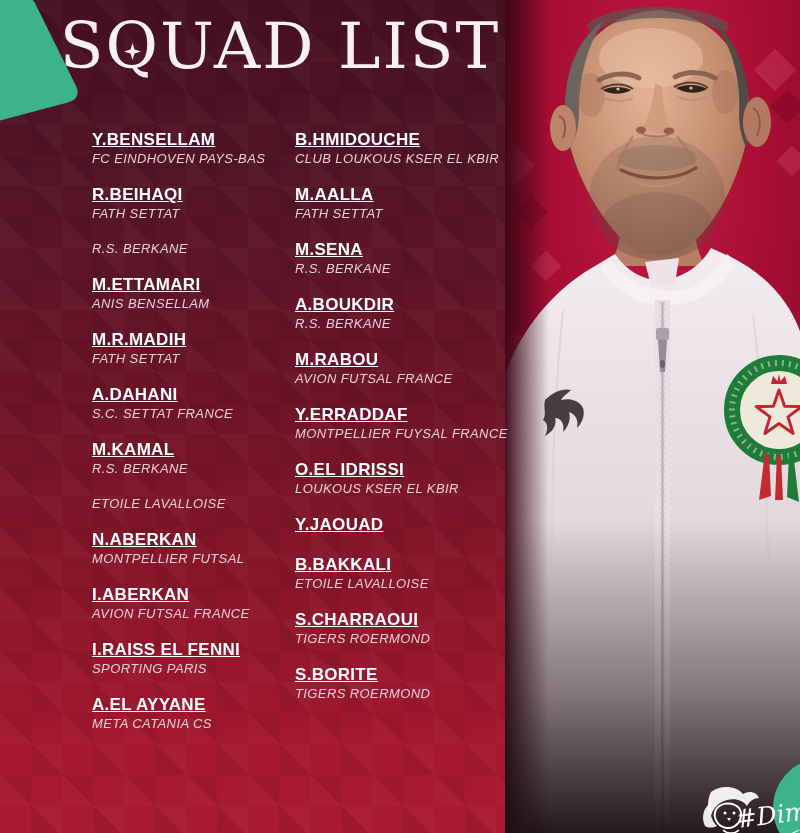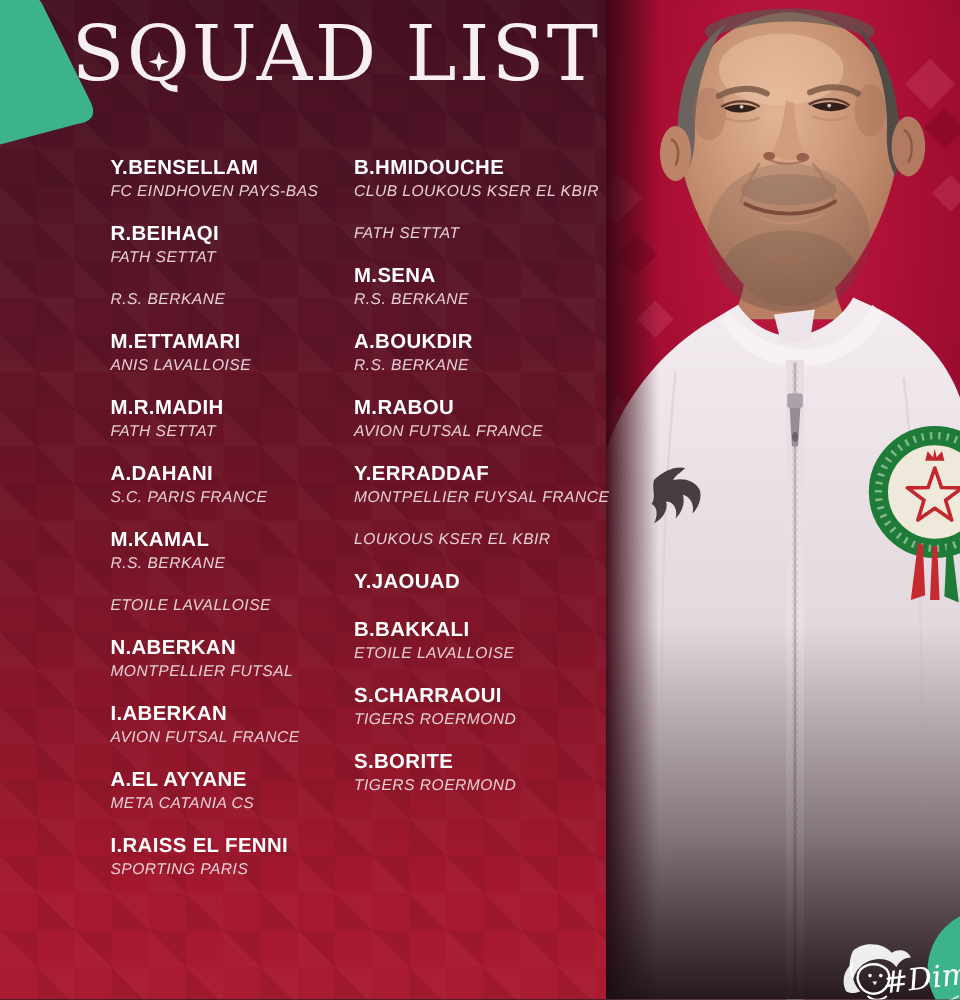--- a/index.html
+++ b/index.html
@@ -29,21 +29,21 @@
   .subtitle{
     margin-top:13px;color:#e7d4d8;font-size:12.5px;font-weight:bold;
     letter-spacing:3.5px;white-space:nowrap;
   }
   .columns{display:flex;margin:52px 0 0 92px;}
   .col{width:203px;display:flex;flex-direction:column;}
   .col + .col{width:210px;}
   .entry{margin-bottom:20px;}
   .pname{
     color:#ffffff;font-weight:bold;font-size:17px;line-height:20px;
-    letter-spacing:.3px;white-space:nowrap;
+    letter-spacing:.3px;white-space:nowrap;text-decoration:underline;
   }
   .pclub{
     color:#e7d0d5;font-weight:normal;font-style:italic;font-size:13px;
     line-height:13px;margin-top:2px;letter-spacing:.4px;white-space:nowrap;
   }
   .photo-panel{position:absolute;left:505px;top:0;width:295px;height:833px;z-index:2;}
 </style>
 </head>
 <body>
 
@@ -72,31 +72,31 @@
             <div class="pname">R.BEIHAQI</div>
             <div class="pclub">FATH SETTAT</div>
           </div>
 
           <div class="entry">
             <div class="pclub">R.S. BERKANE</div>
           </div>
 
           <div class="entry">
             <div class="pname">M.ETTAMARI</div>
-            <div class="pclub">ANIS LAVALLOISE</div>
+            <div class="pclub">ANIS BENSELLAM</div>
           </div>
 
           <div class="entry">
             <div class="pname">M.R.MADIH</div>
             <div class="pclub">FATH SETTAT</div>
           </div>
 
           <div class="entry">
             <div class="pname">A.DAHANI</div>
-            <div class="pclub">S.C. PARIS FRANCE</div>
+            <div class="pclub">S.C. SETTAT FRANCE</div>
           </div>
 
           <div class="entry">
             <div class="pname">M.KAMAL</div>
             <div class="pclub">R.S. BERKANE</div>
           </div>
 
           <div class="entry">
             <div class="pclub">ETOILE LAVALLOISE</div>
           </div>
@@ -105,37 +105,38 @@
             <div class="pname">N.ABERKAN</div>
             <div class="pclub">MONTPELLIER FUTSAL</div>
           </div>
 
           <div class="entry">
             <div class="pname">I.ABERKAN</div>
             <div class="pclub">AVION FUTSAL FRANCE</div>
           </div>
 
           <div class="entry">
+            <div class="pname">I.RAISS EL FENNI</div>
+            <div class="pclub">SPORTING PARIS</div>
+          </div>
+
+          <div class="entry">
             <div class="pname">A.EL AYYANE</div>
             <div class="pclub">META CATANIA CS</div>
           </div>
-
-          <div class="entry">
-            <div class="pname">I.RAISS EL FENNI</div>
-            <div class="pclub">SPORTING PARIS</div>
-          </div>
         </div>
       <div class="col">
 
           <div class="entry">
             <div class="pname">B.HMIDOUCHE</div>
             <div class="pclub">CLUB LOUKOUS KSER EL KBIR</div>
           </div>
 
           <div class="entry">
+            <div class="pname">M.AALLA</div>
             <div class="pclub">FATH SETTAT</div>
           </div>
 
           <div class="entry">
             <div class="pname">M.SENA</div>
             <div class="pclub">R.S. BERKANE</div>
           </div>
 
           <div class="entry">
             <div class="pname">A.BOUKDIR</div>
@@ -146,20 +147,21 @@
             <div class="pname">M.RABOU</div>
             <div class="pclub">AVION FUTSAL FRANCE</div>
           </div>
 
           <div class="entry">
             <div class="pname">Y.ERRADDAF</div>
             <div class="pclub">MONTPELLIER FUYSAL FRANCE</div>
           </div>
 
           <div class="entry">
+            <div class="pname">O.EL IDRISSI</div>
             <div class="pclub">LOUKOUS KSER EL KBIR</div>
           </div>
 
           <div class="entry">
             <div class="pname">Y.JAOUAD</div>
           </div>
 
           <div class="entry">
             <div class="pname">B.BAKKALI</div>
             <div class="pclub">ETOILE LAVALLOISE</div>

